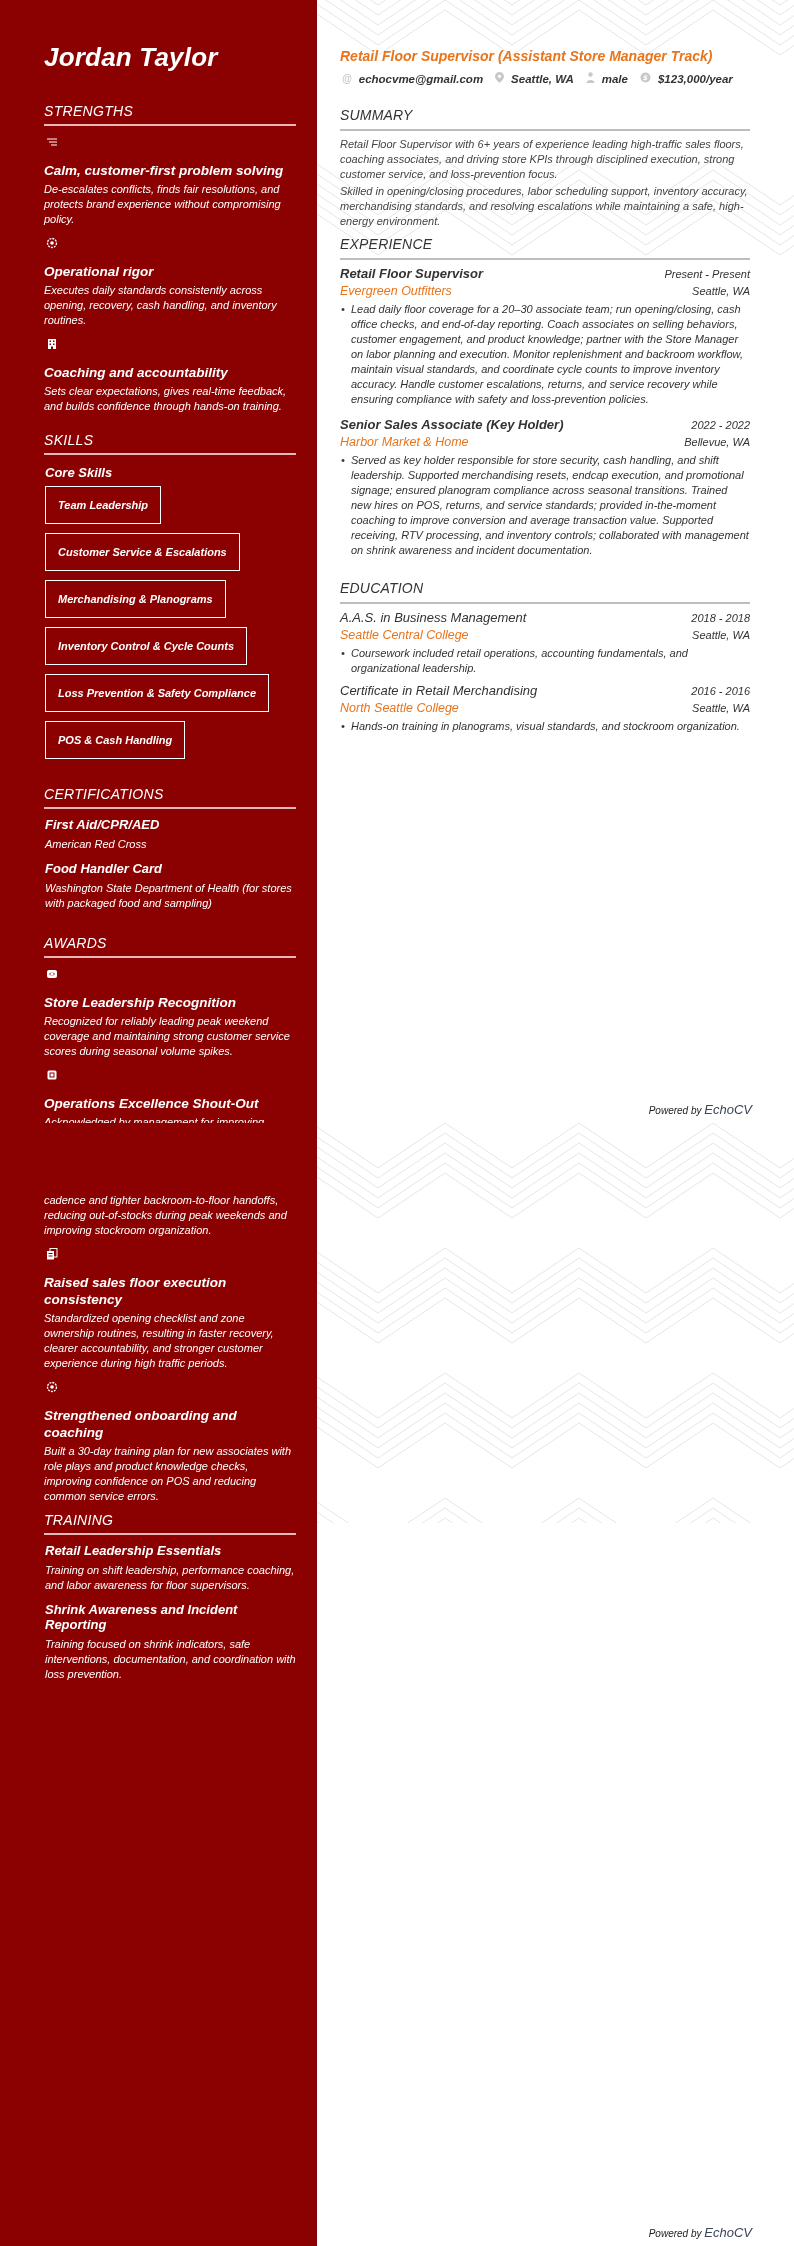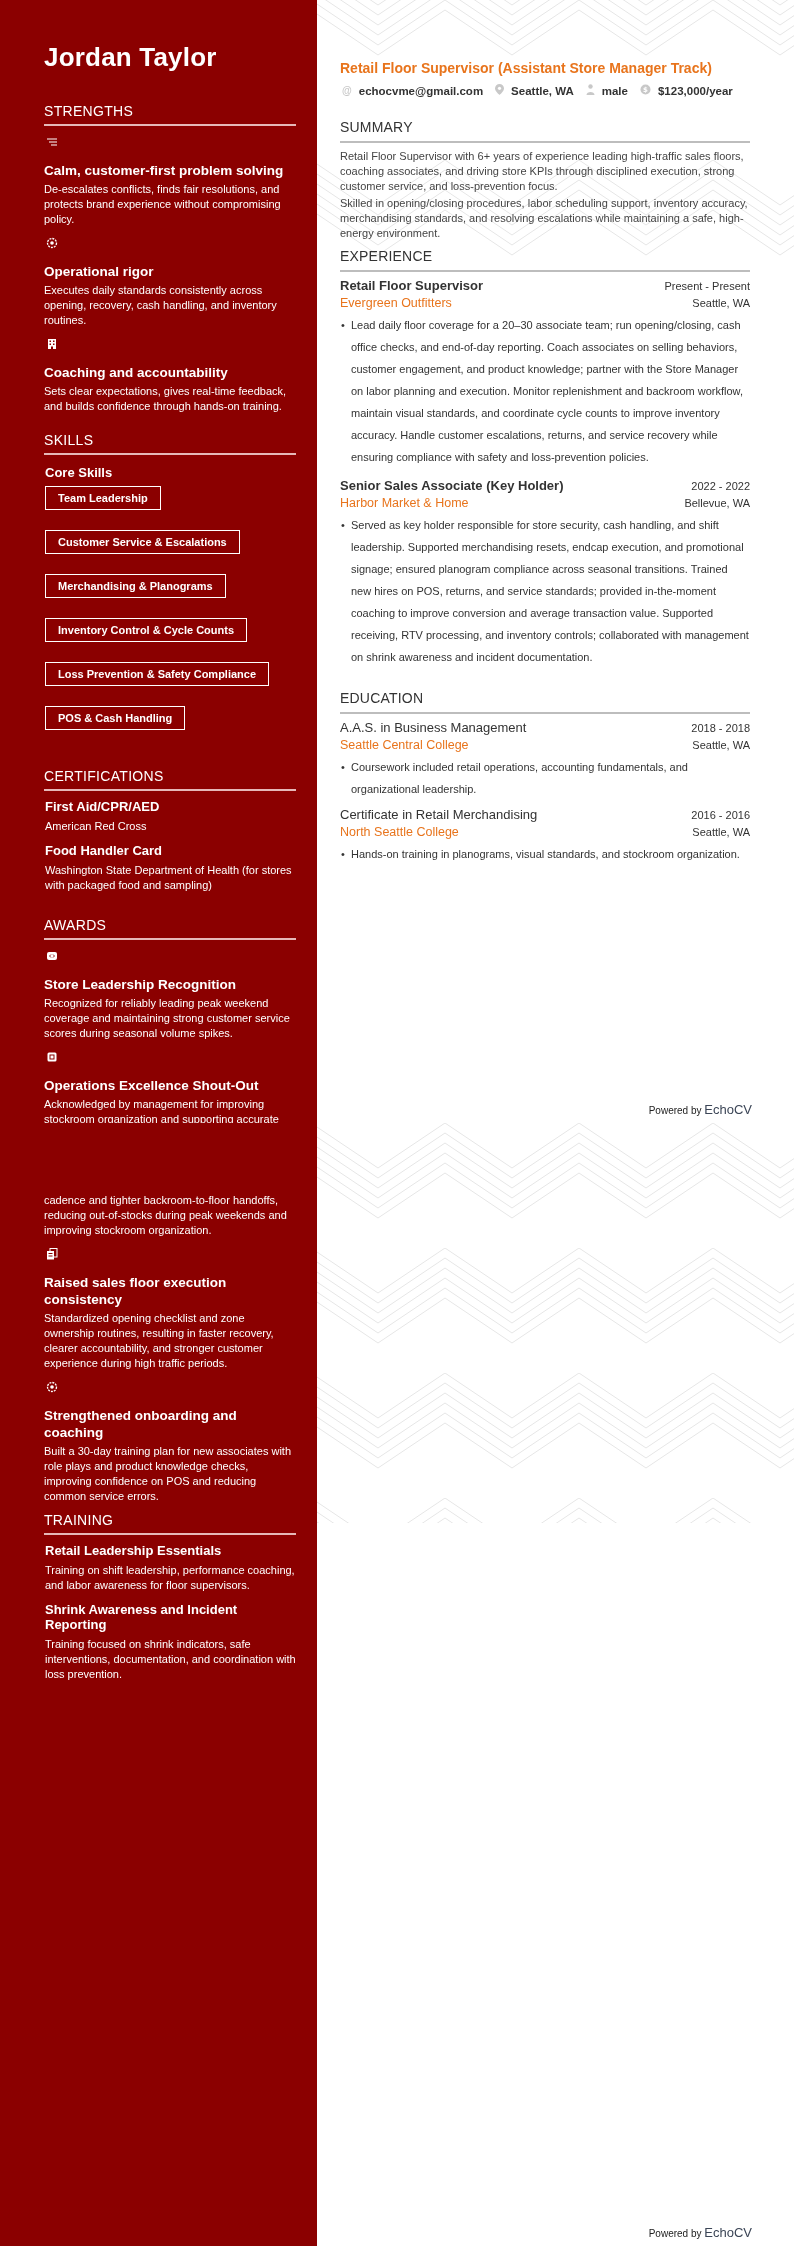--- a/index.html
+++ b/index.html
@@ -1,55 +1,55 @@
 <!DOCTYPE html>
 <html><head>
 <meta charset="utf-8">
 <style>
   * { box-sizing: border-box; margin: 0; padding: 0; }
   body { width: 794px; height: 2246px; background: #ffffff; font-family: "Liberation Sans", "DejaVu Sans", sans-serif; position: relative; overflow: hidden; }
-  .page { position: relative; width: 794px; height: 1123px; overflow: hidden; }
+  .page { position: relative; width: 794px; height: 1123px; overflow: hidden; font-style: italic; }
   .sidebar-bg { position: absolute; left: 0; top: 0; width: 317px; height: 1123px; background: #8b0000; }
   .main-bg { position: absolute; left: 317px; top: 0; width: 477px; height: 1123px; overflow: hidden; }
   .sidebar { position: absolute; left: 44px; top: 0; width: 252px; color: #ffffff; }
-  .main { position: absolute; left: 340px; top: 12px; width: 410px; color: #333333; }
+  .main { position: absolute; left: 340px; top: 0; width: 410px; color: #333333; }
 
   .name { font-size: 26px; font-weight: bold; margin-top: 42px; letter-spacing: 0.2px; }
   .s-title { font-size: 14px; font-weight: normal; letter-spacing: 0.3px; padding-bottom: 5px; border-bottom: 2px solid #e6b8b8; margin-bottom: 8px; }
   .s-section { margin-top: 30px; }
   .s-item { display: flex; margin-bottom: 8px; flex-direction: column; }
   .s-icon { width: 28px; flex: 0 0 28px; padding-top: 2px; font-size: 12px; color: #fff; }
   .s-icon svg { width: 12px; height: 12px; display: block; margin-left: 2px; }
   .s-body { flex: 1; }
   .s-head { font-size: 13.5px; font-weight: bold; line-height: 17px; margin-bottom: 3px; }
   .s-desc { font-size: 11px; line-height: 15px; }
 
   .skill-sub { font-size: 13px; font-weight: bold; margin: 10px 0 6px 1px; }
-  .chip { display: inline-block; border: 1.5px solid #ffffff; padding: 5px 12px; font-size: 11px; font-weight: bold; margin-bottom: 20px; margin-left: 1px; }
+  .chip { display: inline-block; border: 1.5px solid #ffffff; padding: 12px 12px; font-size: 11px; font-weight: bold; margin-bottom: 9px; margin-left: 1px; }
   .chip-row { display: block; }
 
   .cert-name { font-size: 13px; font-weight: bold; margin: 2px 0 5px 1px; }
   .cert-issuer { font-size: 11px; line-height: 15px; margin: 0 0 9px 1px; }
 
   .title { color: #e8741c; font-size: 14px; margin-top: 48px; font-weight: bold; }
   .contact { display: flex; align-items: center; font-size: 11.5px; font-weight: bold; color: #333; margin-top: 8px; margin-left: 2px; }
   .contact .ci { color: #c8c8c8; font-size: 10px; margin-right: 7px; }
   .contact .cv { margin-right: 12px; }
 
   .m-section { margin-top: 7px; }
   .m-title { font-size: 14px; color: #333; letter-spacing: 0.2px; padding-bottom: 6px; border-bottom: 2px solid #bdbdbd; margin-bottom: 6px; }
   .para { font-size: 11px; line-height: 15px; color: #444; margin-bottom: 2px; }
   .job-row { display: flex; justify-content: space-between; align-items: baseline; }
   .job-title { font-size: 13px; font-weight: bold; color: #333; }
   .edu-title { font-size: 13px; color: #333; }
   .dates { font-size: 11px; color: #333; }
   .company { font-size: 12.5px; color: #e8741c; margin-top: 3px; }
   .loc { font-size: 11px; color: #333; }
   .bullets { list-style: none; margin-top: 4px; margin-bottom: 10px; }
-  .bullets li { position: relative; padding-left: 11px; font-size: 11px; line-height: 22px; color: #333; }
+  .bullets li { position: relative; padding-left: 11px; font-size: 11px; line-height: 15px; color: #333; }
   .bullets li::before { content: "•"; position: absolute; left: 1px; top: 0; }
 
   .powered { position: absolute; right: 42px; font-size: 10px; color: #222; padding-left: 29px; }
   .powered .brand { font-size: 13px; color: #3b4556; }
 </style>
 </head>
 <body>
 
 <div class="page">
   <div class="sidebar-bg"></div>

